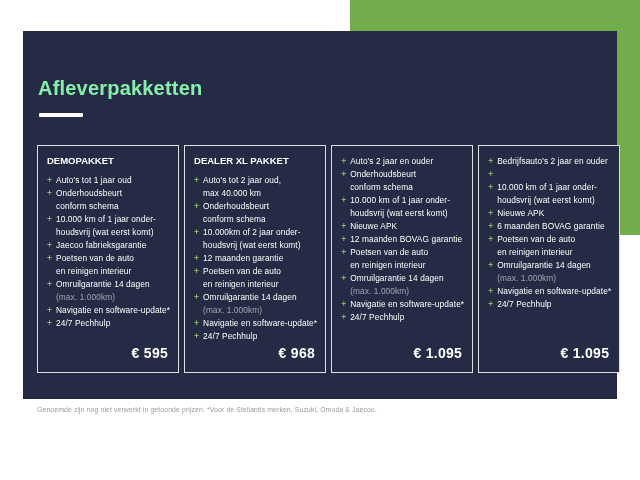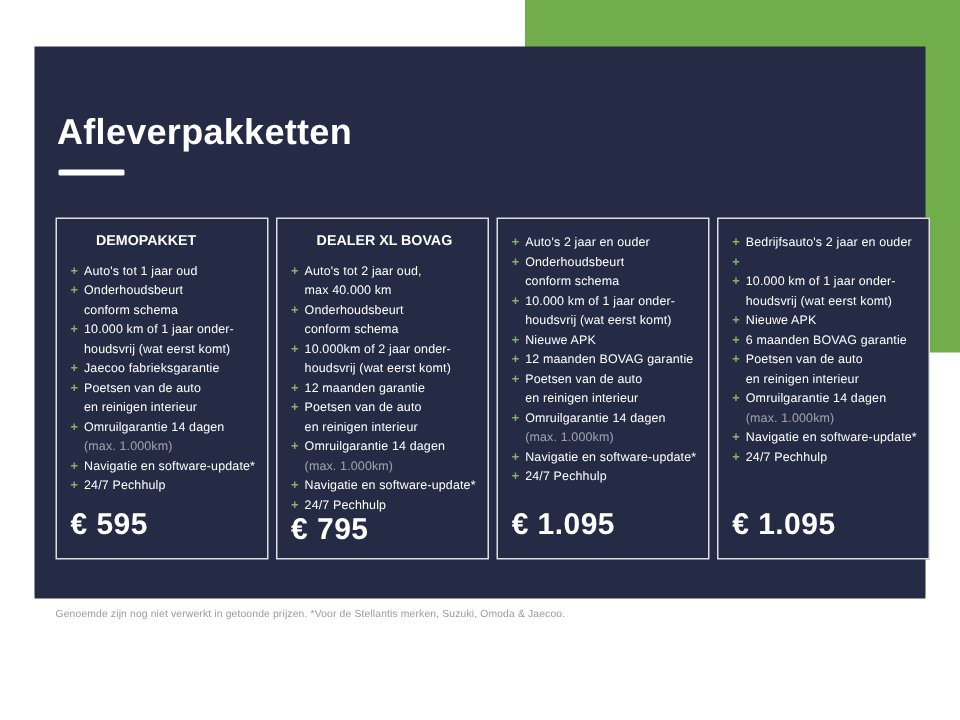--- a/index.html
+++ b/index.html
@@ -20,46 +20,46 @@
     position:absolute;left:350px;top:0;width:290px;height:235px;
     background:var(--green);z-index:0;
   }
   .panel{
     position:absolute;left:23px;top:31px;width:594px;height:368px;
     background:var(--navy);color:#ffffff;z-index:1;
     padding:46px 14px 0 14px;
   }
   .page-title{
     margin:0;padding-left:1px;
-    font-size:24px;font-weight:bold;letter-spacing:0.2px;line-height:23px;
-    color:#ffffff;
+    font-size:20px;font-weight:bold;letter-spacing:0.2px;line-height:23px;
+    color:#86efac;
   }
   .title-underline{
     width:44px;height:4px;background:#ffffff;margin:13px 0 0 2px;border-radius:1px;
   }
   .cards{display:flex;gap:5px;margin-top:28px;}
   .card{
     flex:1;height:228px;border:1px solid var(--border);
     padding:9px 8px 8px 9px;display:flex;flex-direction:column;
     background:var(--navy);
   }
   .card-title{
-    margin:0 0 8px 17px;font-size:9.5px;font-weight:bold;letter-spacing:0;
+    margin:0 0 8px 0;font-size:9.5px;font-weight:bold;letter-spacing:0;
     white-space:nowrap;color:#ffffff;
   }
   ul.features{list-style:none;margin:0;padding:0;}
   ul.features li{
     display:flex;font-size:8.3px;line-height:13px;letter-spacing:0.1px;color:#ffffff;
   }
   .plus{flex:0 0 9px;width:9px;color:var(--plus);font-weight:bold;font-size:8.5px;}
   .ftext{flex:1;}
   .fline{display:block;white-space:nowrap;}
   .fline.muted{color:var(--muted);}
   .price{
-    margin-top:auto;font-size:20px;line-height:1;
+    margin-top:auto;text-align:right;font-size:14px;line-height:1;
     font-weight:bold;letter-spacing:0.3px;padding:0 2px 4px 0;color:#ffffff;
   }
   .footnote{
     position:absolute;left:37px;top:406px;margin:0;z-index:1;
     font-size:6.9px;letter-spacing:0.1px;color:#9b9b9b;
   }
 </style>
 </head>
 <body>
 
@@ -123,21 +123,21 @@
               <span class="plus">+</span>
               <span class="ftext">
                 <span class="fline">24/7 Pechhulp</span>
               </span>
             </li>
           </ul>
     <div class="price">€ 595</div>
   </div>
 
   <div class="card">
-    <h2 class="card-title">DEALER XL BOVAG</h2>
+    <h2 class="card-title">DEALER XL PAKKET</h2>
     <ul class="features">
             <li>
               <span class="plus">+</span>
               <span class="ftext">
                 <span class="fline">Auto's tot 2 jaar oud,</span>
                 <span class="fline">max 40.000 km</span>
               </span>
             </li>
             <li>
               <span class="plus">+</span>
@@ -179,21 +179,21 @@
                 <span class="fline">Navigatie en software-update*</span>
               </span>
             </li>
             <li>
               <span class="plus">+</span>
               <span class="ftext">
                 <span class="fline">24/7 Pechhulp</span>
               </span>
             </li>
           </ul>
-    <div class="price">€ 795</div>
+    <div class="price">€ 968</div>
   </div>
 
   <div class="card">
     <ul class="features">
             <li>
               <span class="plus">+</span>
               <span class="ftext">
                 <span class="fline">Auto's 2 jaar en ouder</span>
               </span>
             </li>

